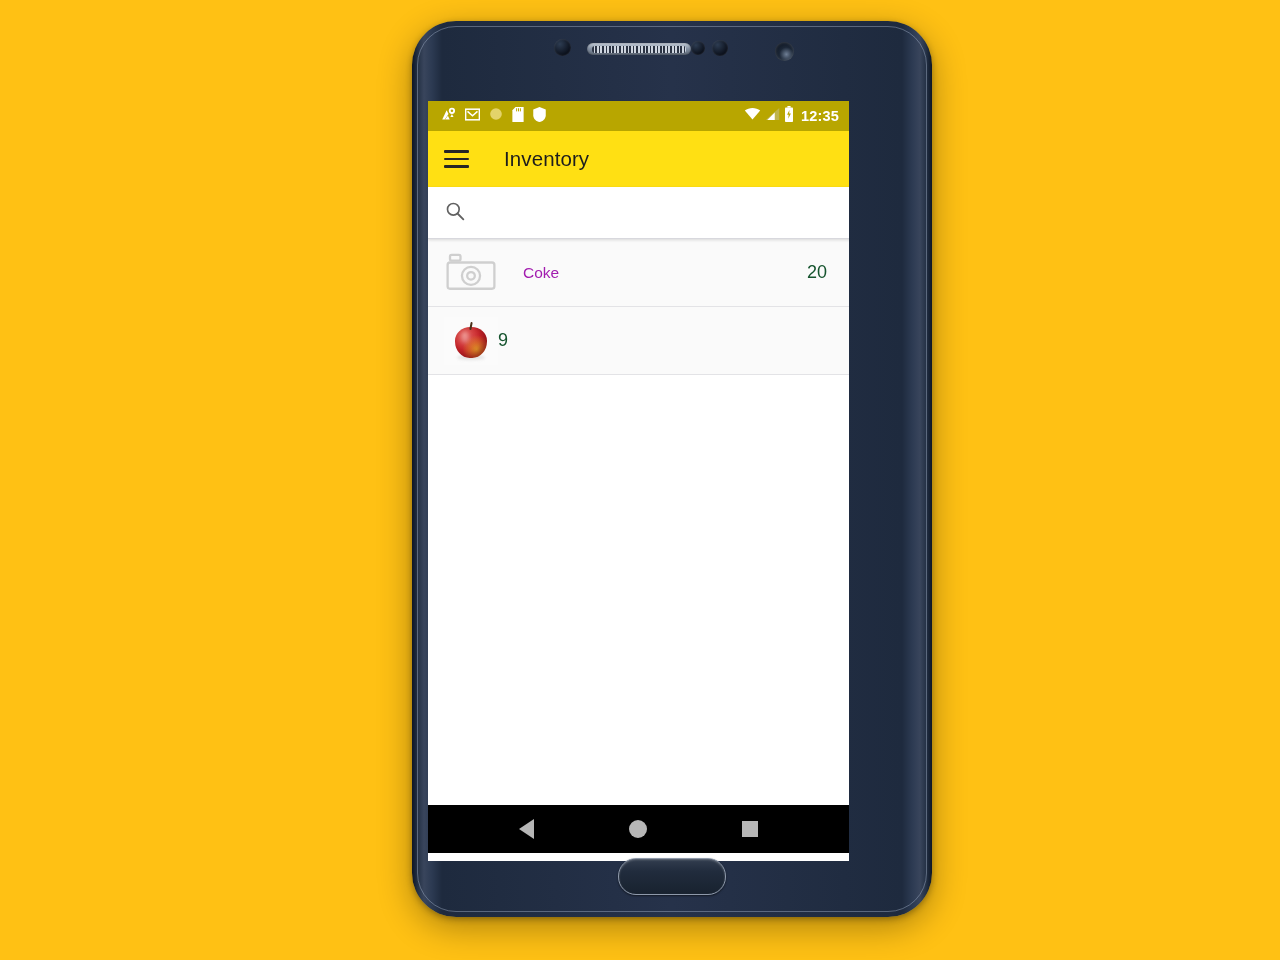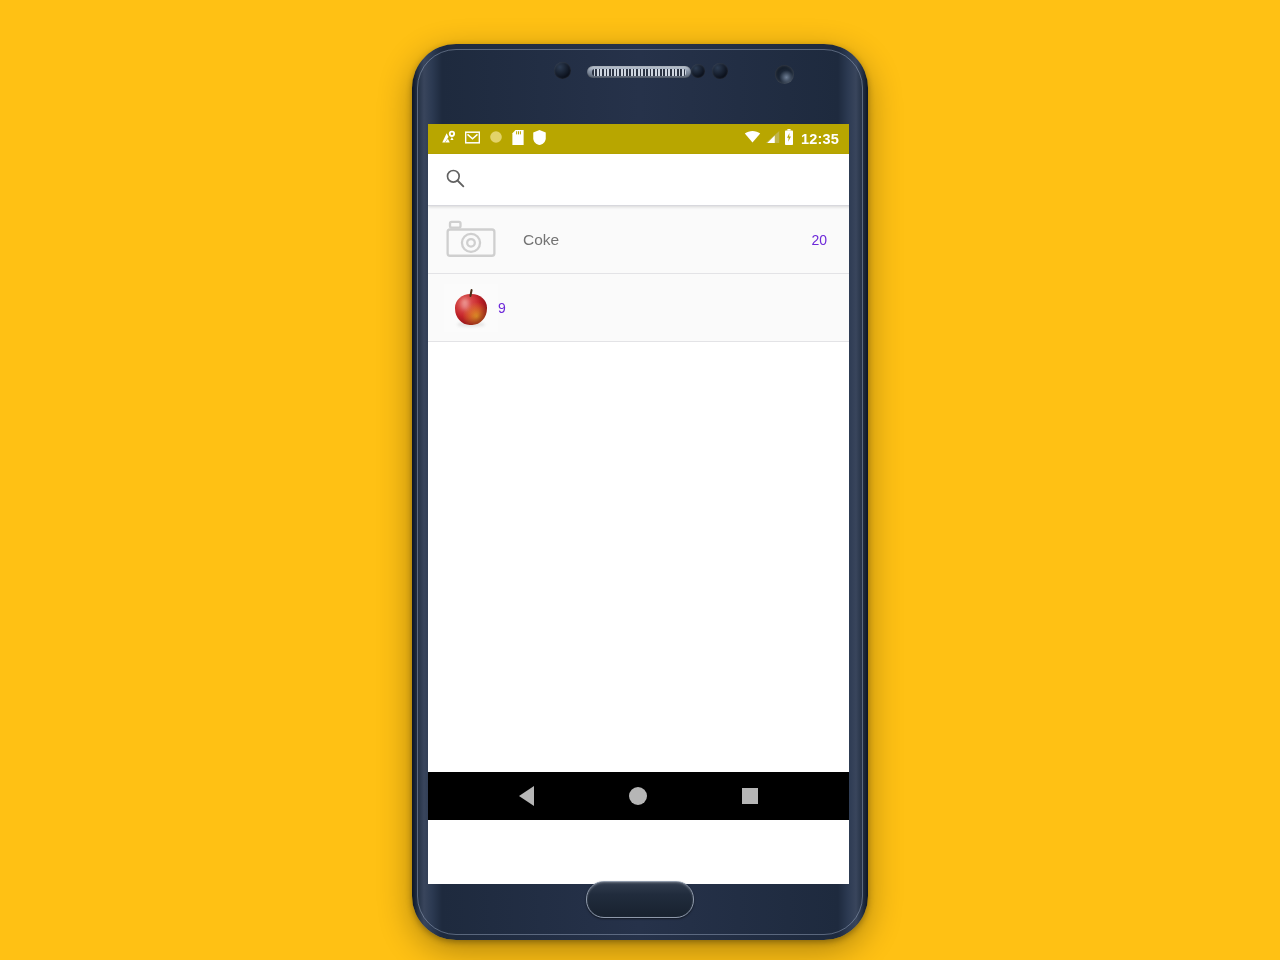--- a/index.html
+++ b/index.html
@@ -12,22 +12,22 @@
     overflow: hidden;
     background: #FFC114;
     font-family: "Liberation Sans", sans-serif;
     position: relative;
   }
 
   
   #phone-device {
     position: absolute;
     left: 412px;
-    top: 44px;
-    width: 456px;
+    top: 21px;
+    width: 520px;
     height: 896px;
     border-radius: 44px;
     background:
       linear-gradient(to right,
         #0d1626 0px, #253246 6px, #39455c 12px, #2c3a52 20px,
         #1e2a3e 30px, #26324a 50%, #1e2a3e calc(100% - 30px),
         #2c3a52 calc(100% - 20px), #39455c calc(100% - 12px),
         #253246 calc(100% - 6px), #0d1626 100%);
     box-shadow: 0 10px 34px rgba(0,0,0,0.33), 0 2px 6px rgba(0,0,0,0.3);
   }
@@ -223,25 +223,25 @@
     height: 48px;
     display: flex;
     align-items: center;
     justify-content: center;
     flex: 0 0 auto;
   }
   .item-name {
     margin-left: 25px;
     flex: 1;
     font-size: 15.5px;
-    color: #737373;
+    color: #a21caf;
   }
   .item-qty {
-    font-size: 14px;
-    color: #6d28d9;
+    font-size: 18px;
+    color: #14532d;
     text-align: left;
   }
   #list-empty-area {
     background: #ffffff;
     height: 430px;
   }
 
   
   .apple-thumb-frame {
     width: 54px;
@@ -385,20 +385,28 @@
           <svg width="10" height="16" viewBox="0 0 12 20">
             <rect x="4" y="0" width="4" height="2" fill="#fff"></rect>
             <rect x="1" y="2" width="10" height="18" rx="1" fill="#fff"></rect>
             <path d="M6.6 5 L3.6 11 L5.6 11 L5 16 L8.4 9.5 L6.2 9.5 Z" fill="#B8A600"></path>
           </svg>
         </span>
         <span id="status-clock">12:35</span>
       </div>
     </div>
 
+    <div id="app-bar">
+      <div id="menu-button">
+        <span></span>
+        <span></span>
+        <span></span>
+      </div>
+      <div id="app-bar-title">Inventory</div>
+    </div>
 
     <div id="search-bar">
       <span>
         <svg width="20" height="20" viewBox="0 0 24 24">
           <circle cx="10" cy="10" r="7" fill="none" stroke="#616161" stroke-width="2"></circle>
           <line x1="15" y1="15" x2="22" y2="22" stroke="#616161" stroke-width="2.2" stroke-linecap="round"></line>
         </svg>
       </span>
       <input id="search-input" type="text" value="" placeholder="" style="">
     </div>

